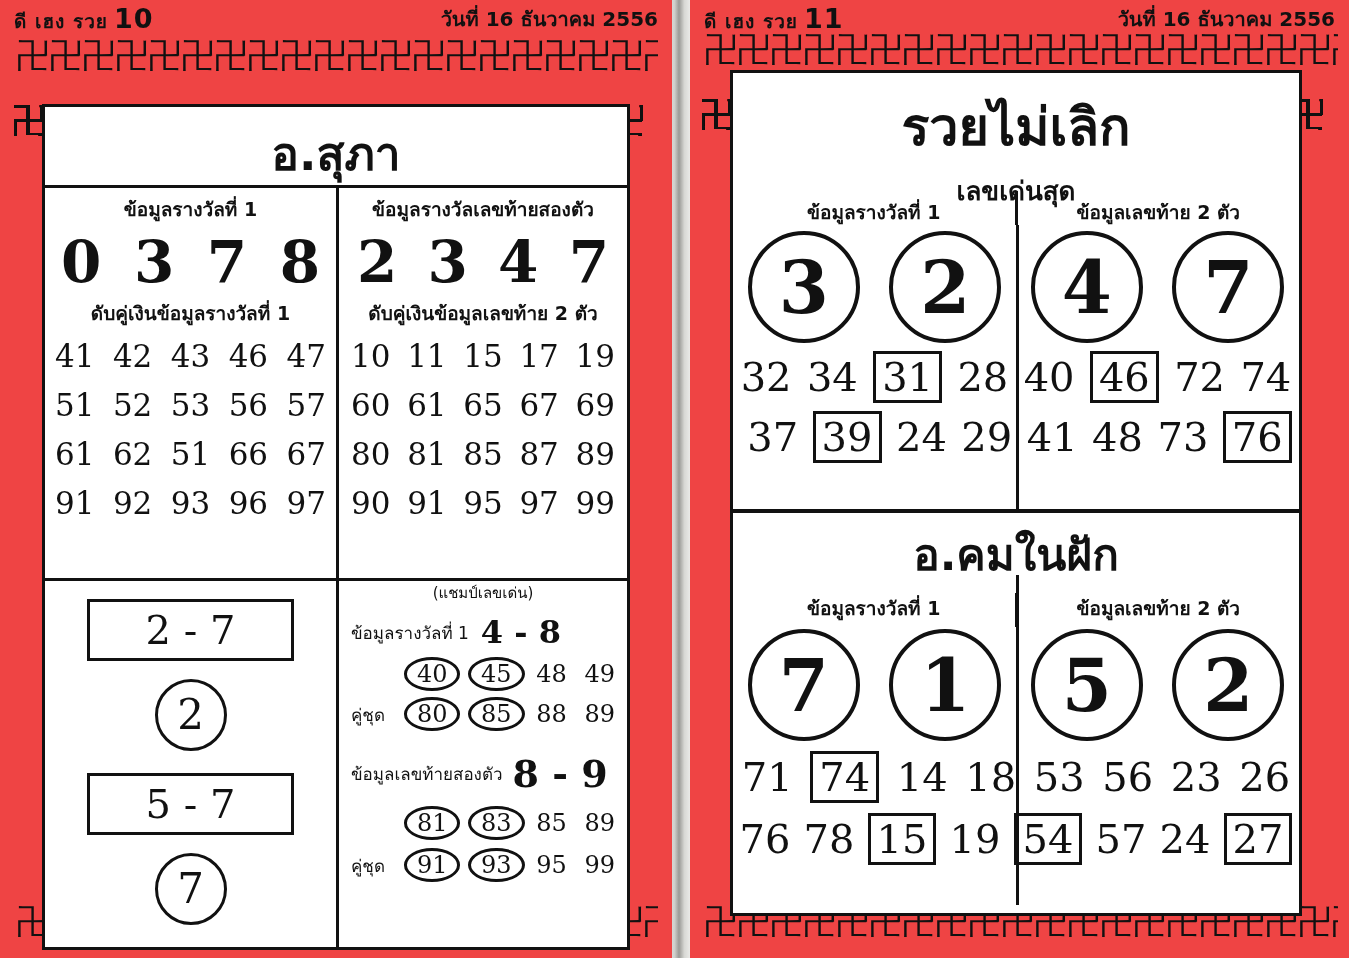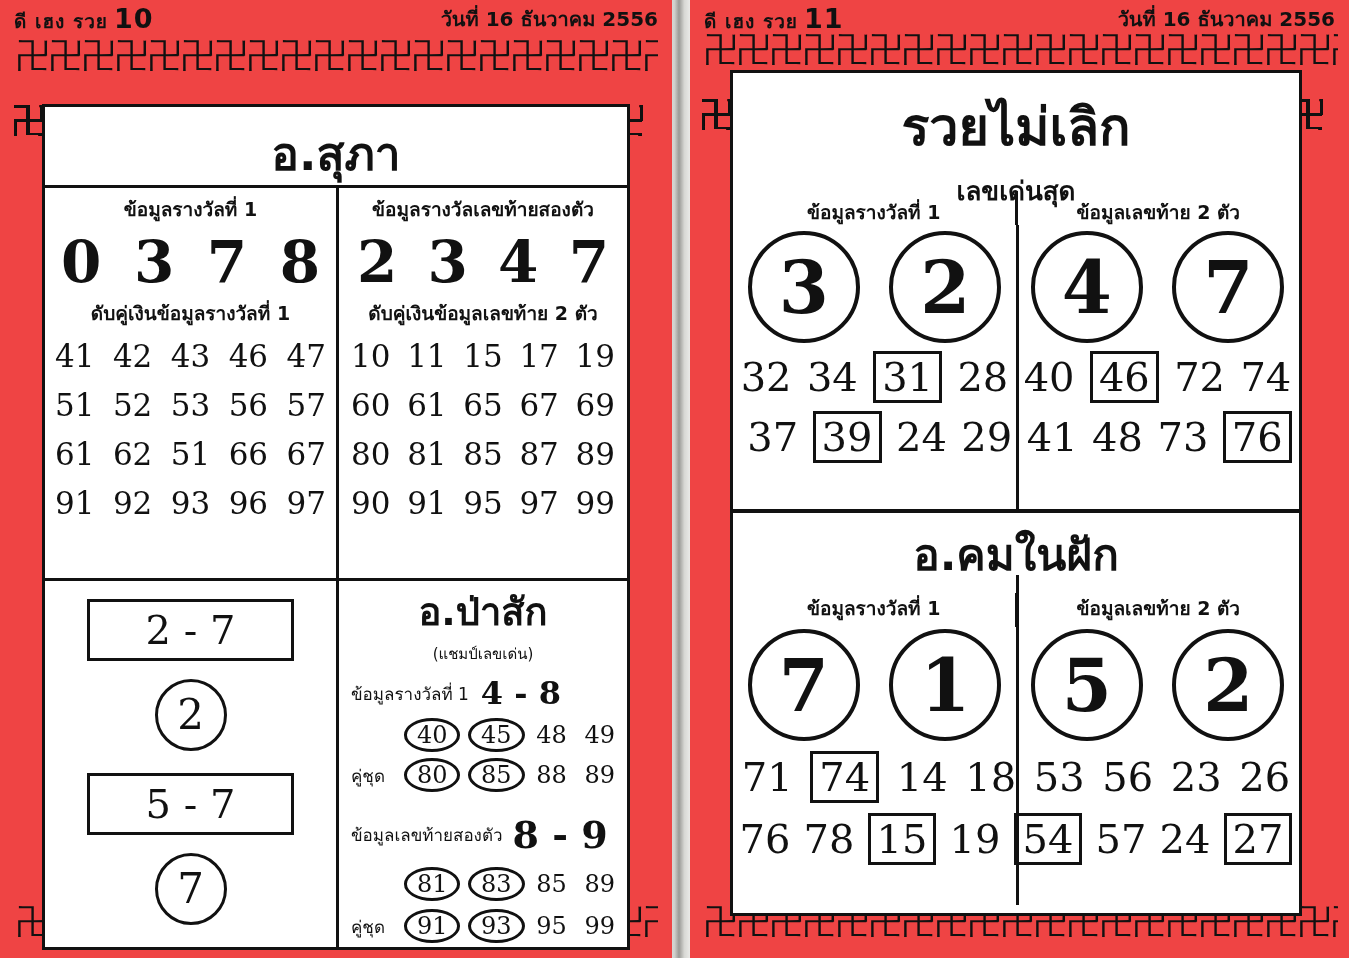--- a/index.html
+++ b/index.html
@@ -162,21 +162,20 @@
       <div style="position:absolute;left:0;top:468px;right:0;bottom:0;display:flex;">
 
         <div style="width:50%;box-sizing:border-box;padding:6px 18px;">
           <div class="boxnum" style="margin:18px 24px 0 24px;height:56px;line-height:56px;">2 - 7</div>
           <div class="circlenum" style="margin:18px auto 0 auto;width:66px;height:66px;line-height:66px;font-size:42px;">2</div>
           <div class="boxnum" style="margin:22px 24px 0 24px;height:56px;line-height:56px;">5 - 7</div>
           <div class="circlenum" style="margin:18px auto 0 auto;width:66px;height:66px;line-height:66px;font-size:42px;">7</div>
         </div>
 
         <div style="width:50%;box-sizing:border-box;padding:6px 12px;border-left:3px solid #111;">
-          <div class="title th" style="font-size:38px;">อ.ป่าสัก</div>
           <div class="th" style="text-align:center;font-size:15px;">(แชมป์เลขเด่น)</div>
 
           <div style="display:flex;align-items:center;margin-top:8px;">
             <span class="th" style="font-size:17px;">ข้อมูลรางวัลที่ 1</span>
             <span style="font-size:32px;font-family:'DejaVu Serif',serif;font-weight:bold;margin-left:12px;">4 - 8</span>
           </div>
 
           <div style="text-align:right;margin-top:6px;font-size:24px;font-family:'DejaVu Serif',serif;">
             <span class="ell">40</span>
             <span class="ell">45</span>

